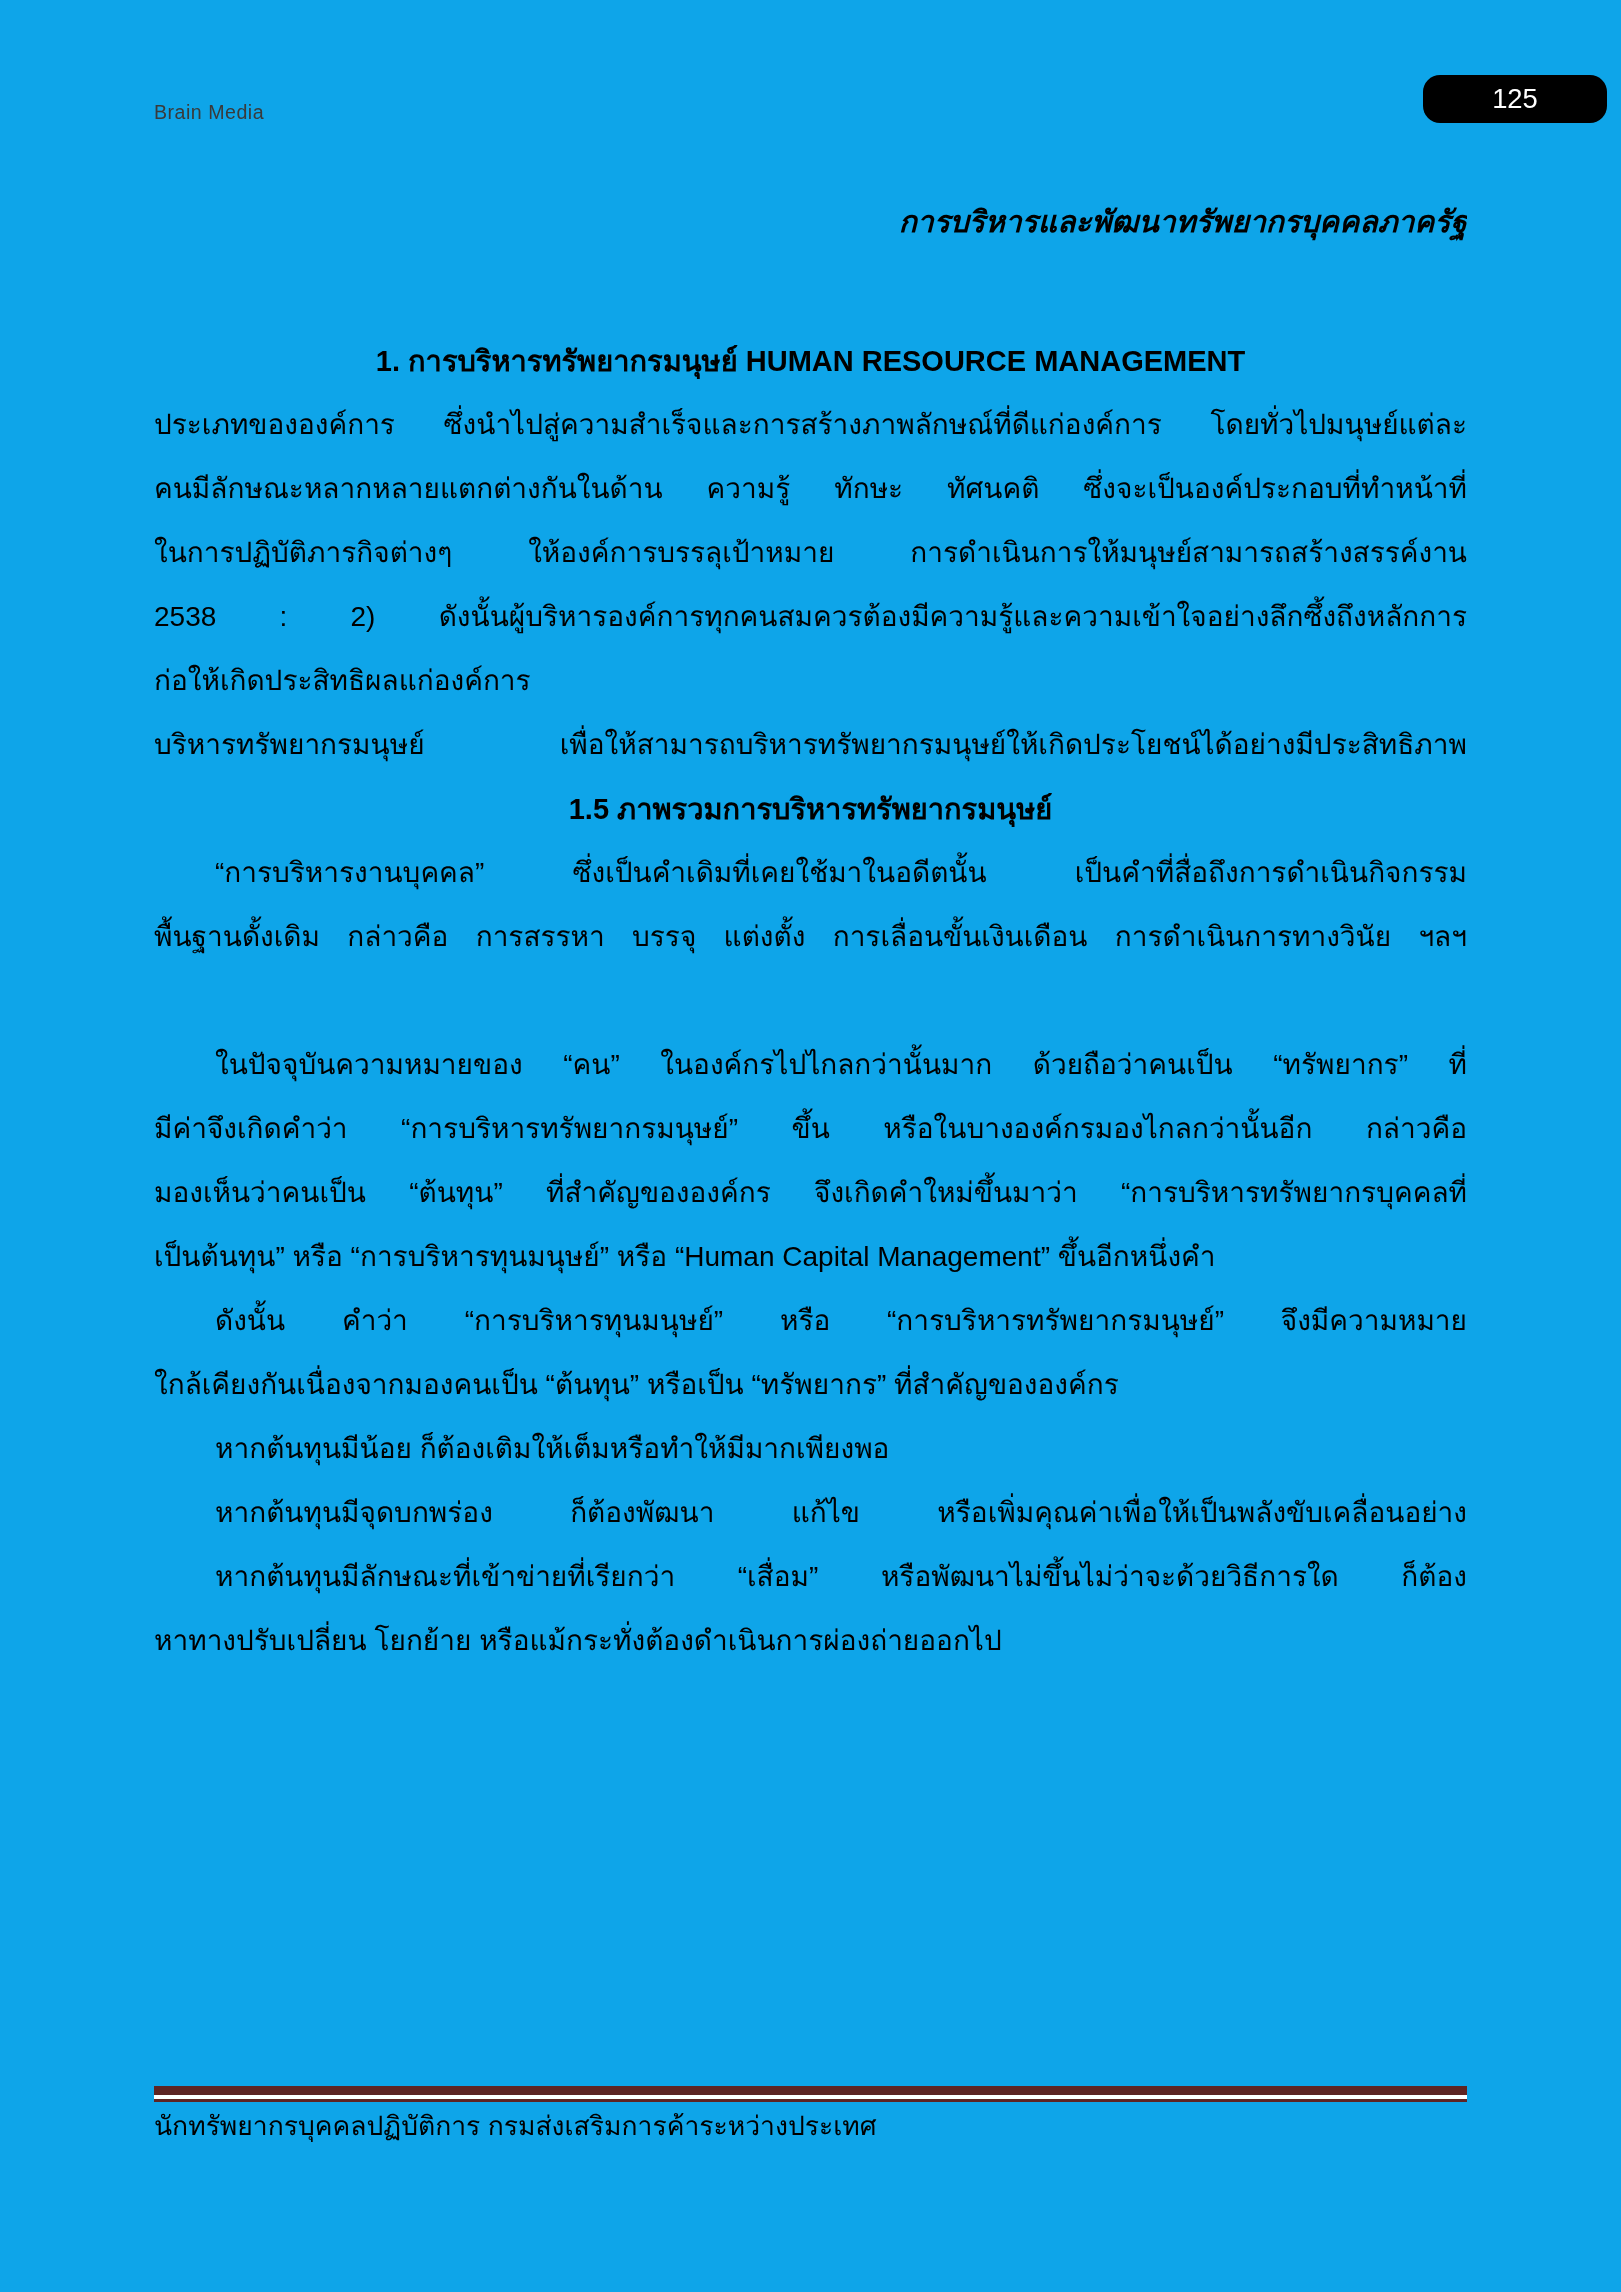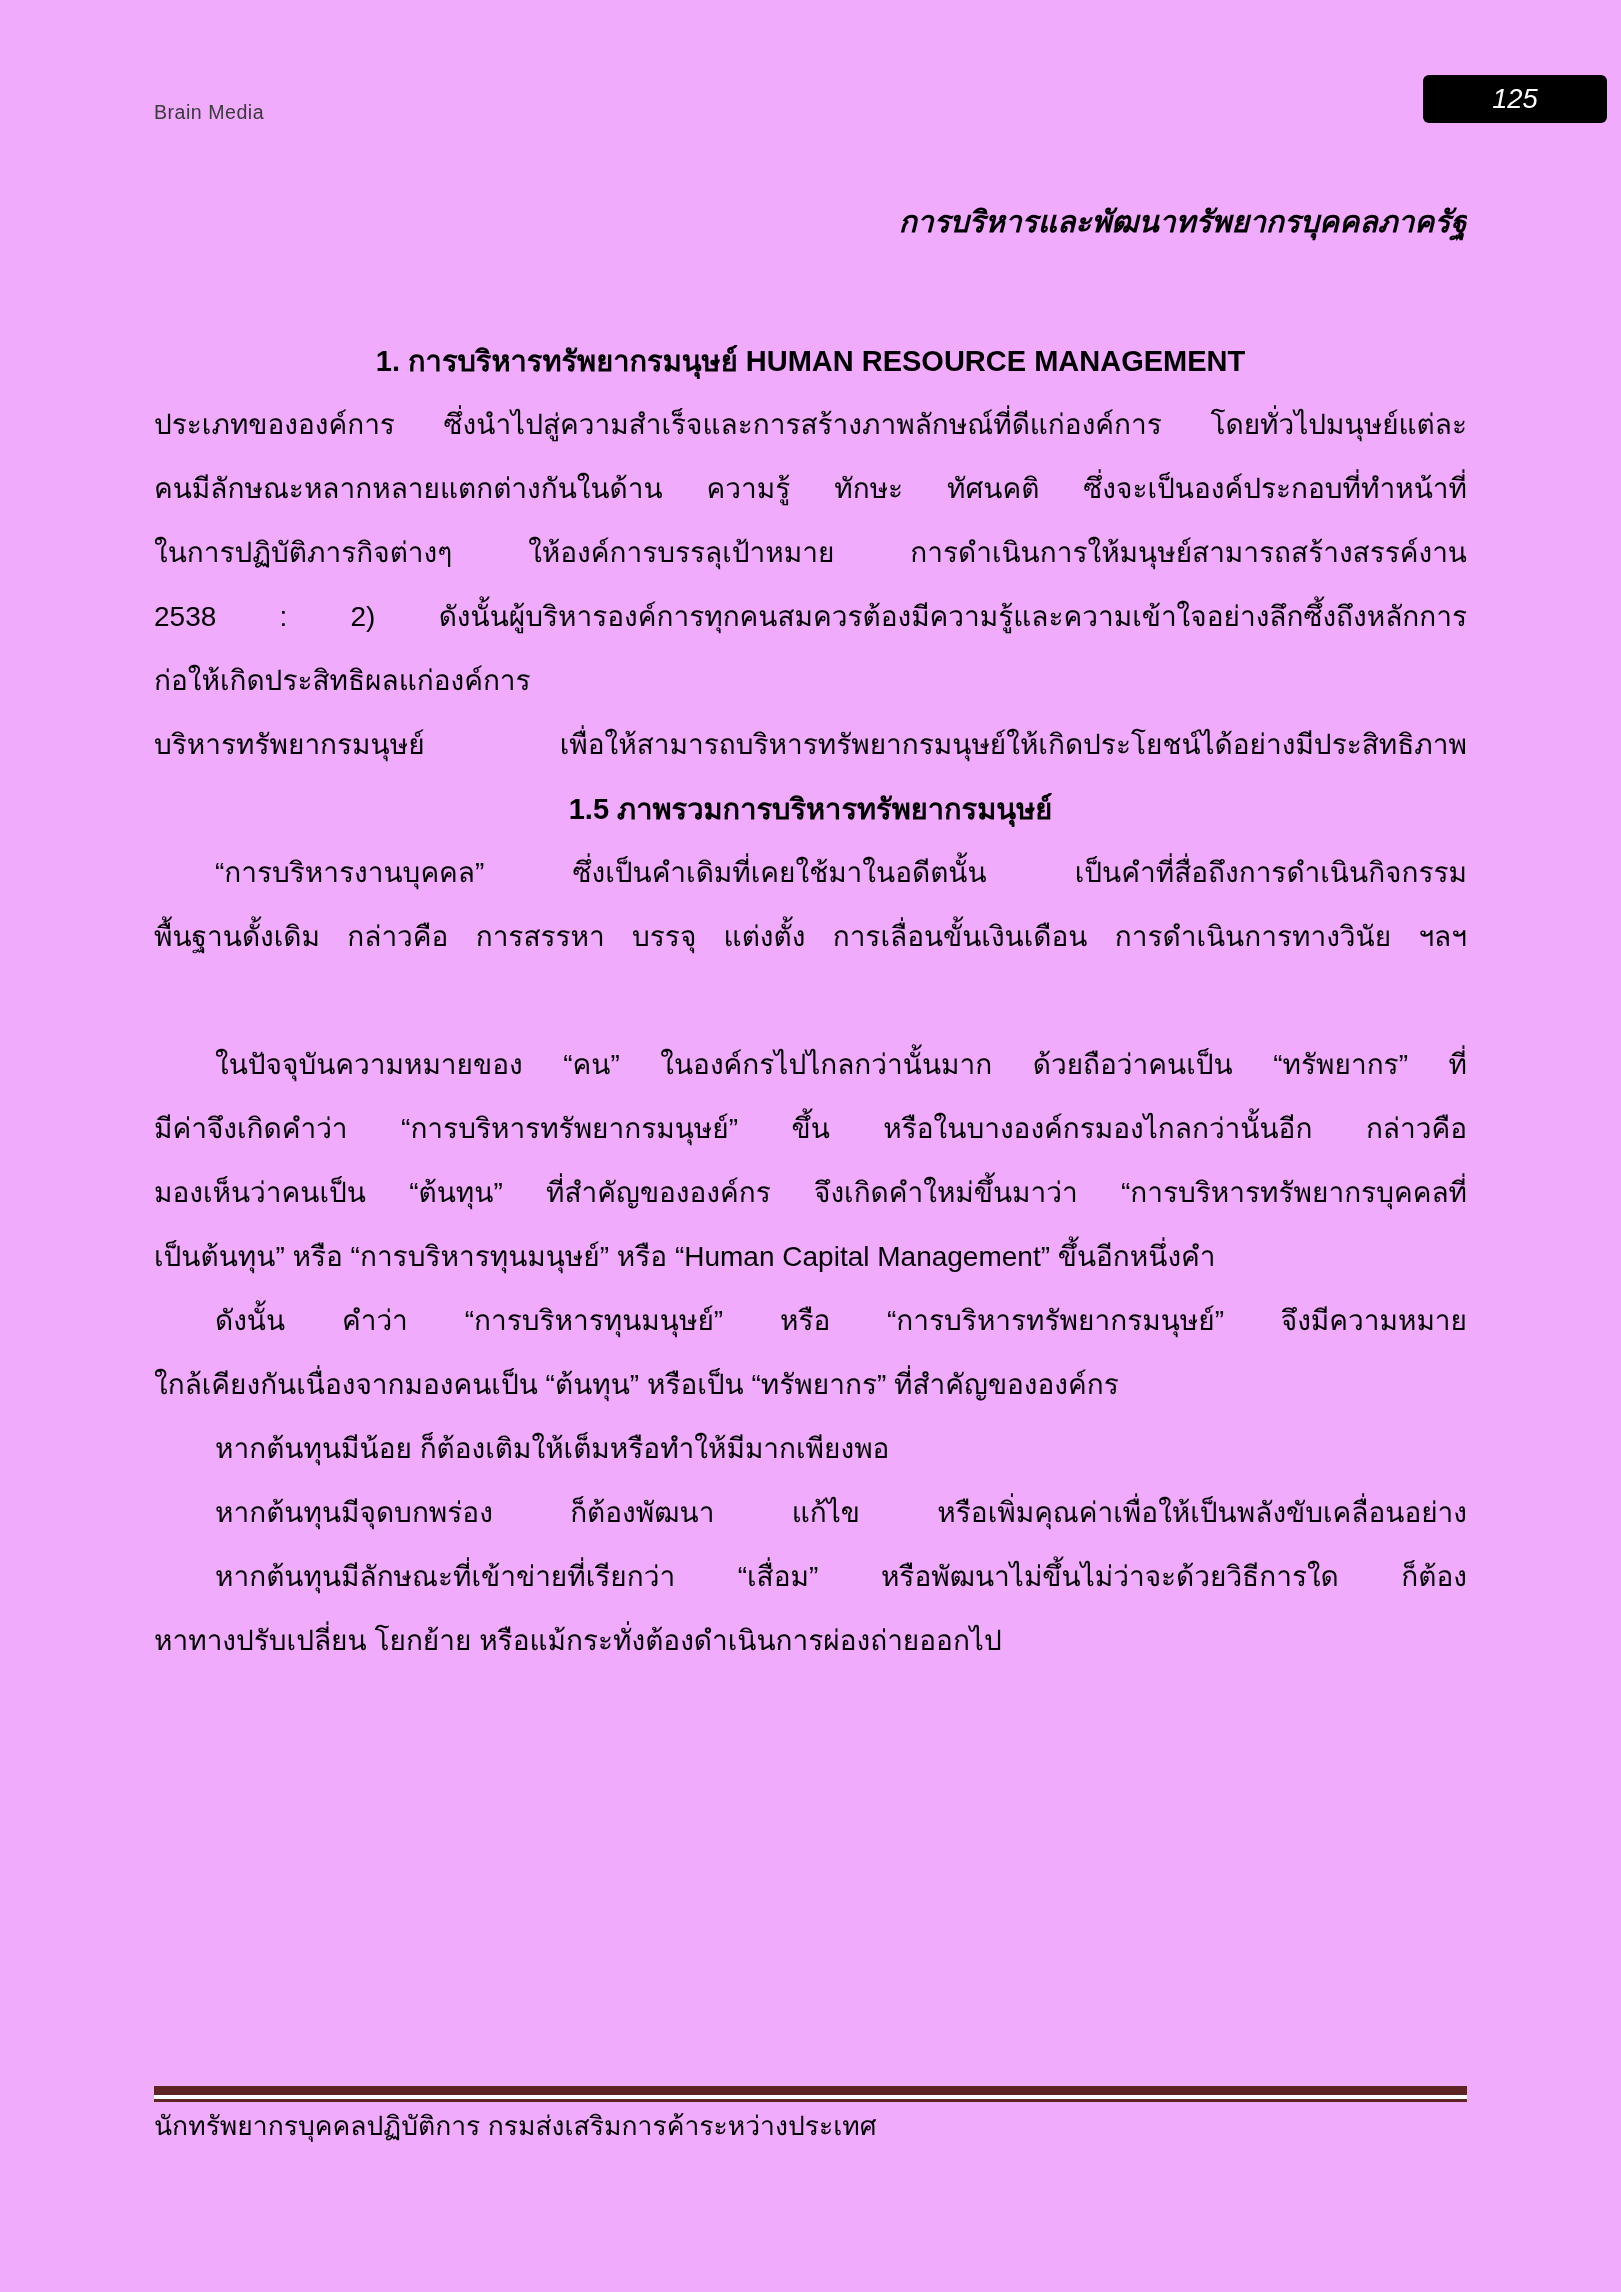--- a/index.html
+++ b/index.html
@@ -1,34 +1,34 @@
 <!DOCTYPE html>
 <html><head>
 <meta charset="utf-8">
 <style>
   html,body{margin:0;padding:0;background:#e8e8e8;}
   .page{
     position:relative;
     width:1621px;height:2293px;
     margin:0 auto;
-    background:#f0abfc;
+    background:#0ea5e9;
     font-family:"Liberation Sans",sans-serif;
     color:#000;
     overflow:hidden;
   }
   
   .brand{
     position:absolute;left:154px;top:101px;
     font-size:19.6px;color:#3a3a3a;letter-spacing:0.5px;
   }
   .page-badge{
     position:absolute;left:1423px;top:75px;width:184px;height:48px;
-    background:#000;border-radius:6px;
+    background:#000;border-radius:17px;
     display:flex;align-items:center;justify-content:center;
-    color:#fff;font-size:27.4px;font-style:italic;
+    color:#fff;font-size:27.4px;
   }
   
   .doc-title{
     position:absolute;left:154px;top:196px;width:1313px;
     text-align:right;
     font-weight:bold;font-style:italic;
     font-size:30px;line-height:51px;height:51px;
     overflow:hidden;
   }
   

